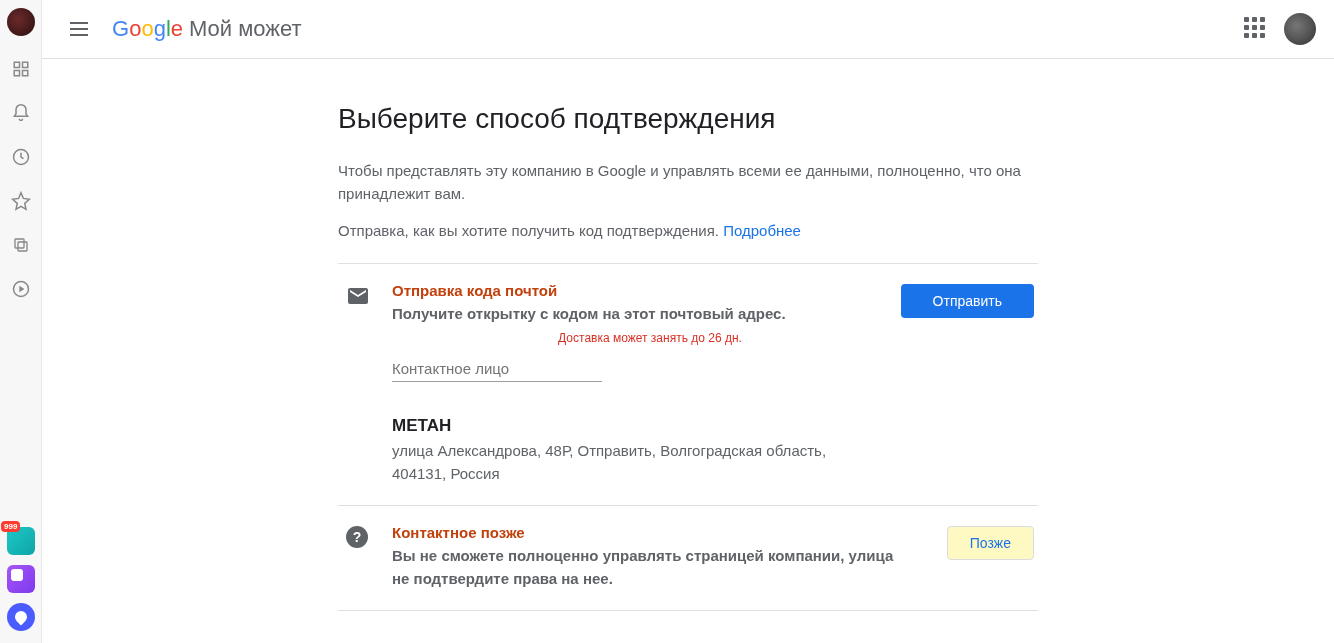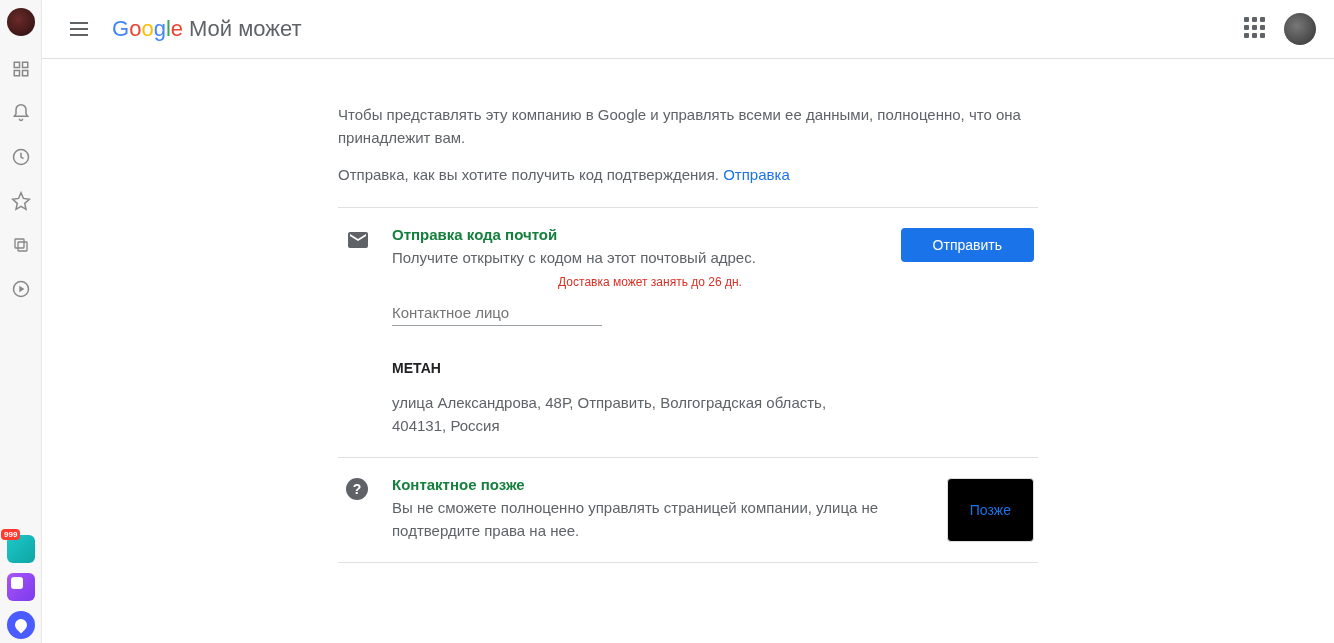--- a/index.html
+++ b/index.html
@@ -2,21 +2,21 @@
 <html><head>
   <meta charset="utf-8">
   <style>
     * { margin: 0; padding: 0; box-sizing: border-box; }
     body { font-family: Arial, 'Helvetica Neue', sans-serif; background: #fff; overflow: hidden; width: 1334px; height: 643px; position: relative; }
 
     
     .os-sidebar { position: absolute; left: 0; top: 0; width: 42px; height: 643px; background: #f7f7f7; border-right: 1px solid #e8e8e8; display: flex; flex-direction: column; align-items: center; padding-top: 8px; gap: 22px; }
     .os-avatar { width: 28px; height: 28px; border-radius: 50%; background: radial-gradient(circle at 40% 40%, #6b2a2a, #2b0f0f); }
     .os-icon { width: 22px; height: 22px; display: flex; align-items: center; justify-content: center; color: #888; }
-    .os-sidebar-bottom { position: absolute; bottom: 4px; left: 0; width: 42px; display: flex; flex-direction: column; align-items: center; gap: 10px; }
+    .os-sidebar-bottom { position: absolute; bottom: 12px; left: 0; width: 42px; display: flex; flex-direction: column; align-items: center; gap: 10px; }
     .os-app-icon { width: 28px; height: 28px; border-radius: 6px; }
     .os-app-teal { background: linear-gradient(135deg, #1ec8c8, #0ea5a5); position: relative; }
     .os-badge { position: absolute; top: -6px; left: -6px; background: #ff3b30; color: #fff; font-size: 8px; padding: 1px 3px; border-radius: 4px; font-weight: bold; }
     .os-app-purple { background: linear-gradient(135deg, #a855f7, #7c3aed); position: relative; }
     .os-app-purple::after { content: ''; position: absolute; top: 4px; left: 4px; width: 12px; height: 12px; background: #fff; border-radius: 3px; }
     .os-app-blue { background: #4a5cff; border-radius: 50%; width: 28px; height: 28px; display:flex; align-items:center; justify-content:center; }
     .os-app-blue::after { content:''; width:12px; height:12px; background:#fff; border-radius:50% 50% 50% 0; transform: rotate(-45deg); }
 
     
     .header { position: absolute; left: 42px; top: 0; right: 0; height: 59px; background: #fff; border-bottom: 1px solid #e0e0e0; display: flex; align-items: center; padding: 0 18px 0 28px; }
@@ -36,30 +36,30 @@
     .page-title { font-size: 28px; color: #202124; font-weight: 400; margin-bottom: 24px; }
     .page-desc { font-size: 15px; color: #5f6368; line-height: 1.55; margin-bottom: 16px; }
     .page-instr { font-size: 15px; color: #5f6368; margin-bottom: 24px; }
     .learn-more { color: #1a73e8; text-decoration: none; }
 
     
     .option { border-top: 1px solid #e0e0e0; padding: 18px 0 20px 0; display: flex; }
     .option-iconcol { width: 54px; padding-left: 8px; padding-top: 2px; }
     .option-icon { width: 24px; height: 24px; color: #5f6368; }
     .option-body { flex: 1; }
-    .option-title { font-size: 15px; font-weight: 700; color: #15803d; margin-bottom: 4px; }
-    .option-desc { font-size: 15px; color: #5f6368; line-height: 1.5; }
+    .option-title { font-size: 15px; font-weight: 700; color: #c2410c; margin-bottom: 4px; }
+    .option-desc { font-size: 15px; color: #5f6368; line-height: 1.5; font-weight: bold; }
     .delivery-warn { font-size: 12px; color: #d93025; margin-top: 6px; text-align: center; }
     .contact-input { margin-top: 11px; width: 210px; border: none; border-bottom: 1px solid #9aa0a6; font-size: 15px; color: #5f6368; padding: 4px 0; background: transparent; outline: none; }
     .contact-input::placeholder { color: #757575; }
-    .business-name { font-size: 14px; font-weight: 700; color: #202124; margin-top: 34px; margin-bottom: 16px; }
+    .business-name { font-size: 17px; font-weight: 700; color: #202124; margin-top: 34px; margin-bottom: 4px; }
     .business-addr { font-size: 15px; color: #5f6368; line-height: 1.5; max-width: 440px; }
     .option-actioncol { width: 130px; display: flex; justify-content: flex-end; align-items: flex-start; padding-top: 2px; padding-right: 4px; }
     .btn-primary { background: #1a73e8; color: #fff; border: none; border-radius: 4px; padding: 9px 32px; font-size: 14px; font-weight: 400; cursor: pointer; }
-    .btn-secondary { background: #000000; color: #1a73e8; border: 1px solid #dadce0; border-radius: 4px; padding: 23px 22px; font-size: 14px; font-weight: 500; cursor: pointer; }
+    .btn-secondary { background: #fef9c3; color: #1a73e8; border: 1px solid #dadce0; border-radius: 4px; padding: 8px 22px; font-size: 14px; font-weight: 500; cursor: pointer; }
     .option-last { border-bottom: 1px solid #e0e0e0; }
 
     .help-icon-circle { width: 22px; height: 22px; border-radius: 50%; background: #5f6368; color: #fff; display: flex; align-items: center; justify-content: center; font-size: 14px; font-weight: bold; }
   </style>
 </head>
 <body>
 
 <div class="os-sidebar">
   <div class="os-avatar"></div>
   <div class="os-icon">
@@ -135,24 +135,25 @@
         <span></span>
         <span></span>
         <span></span>
     </div>
     <div class="user-avatar"></div>
   </div>
 </div>
 
 <div class="main">
   <div class="content">
+    <h1 class="page-title">Выберите способ подтверждения</h1>
     <p class="page-desc">Чтобы представлять эту компанию в Google и управлять всеми ее данными, полноценно, что она принадлежит вам.</p>
     <p class="page-instr">
       <span>Отправка, как вы хотите получить код подтверждения.</span>
-      <a href="#" class="learn-more">Отправка</a>
+      <a href="#" class="learn-more">Подробнее</a>
     </p>
 
     <div class="option">
       <div class="option-iconcol">
         <div class="option-icon">
           <svg viewBox="0 0 24 24" width="24" height="24" fill="#5f6368">
               <path d="M20 4H4a2 2 0 0 0-2 2v12a2 2 0 0 0 2 2h16a2 2 0 0 0 2-2V6a2 2 0 0 0-2-2zm0 4-8 5-8-5V6l8 5 8-5v2z"></path>
             </svg>
         </div>
       </div>

